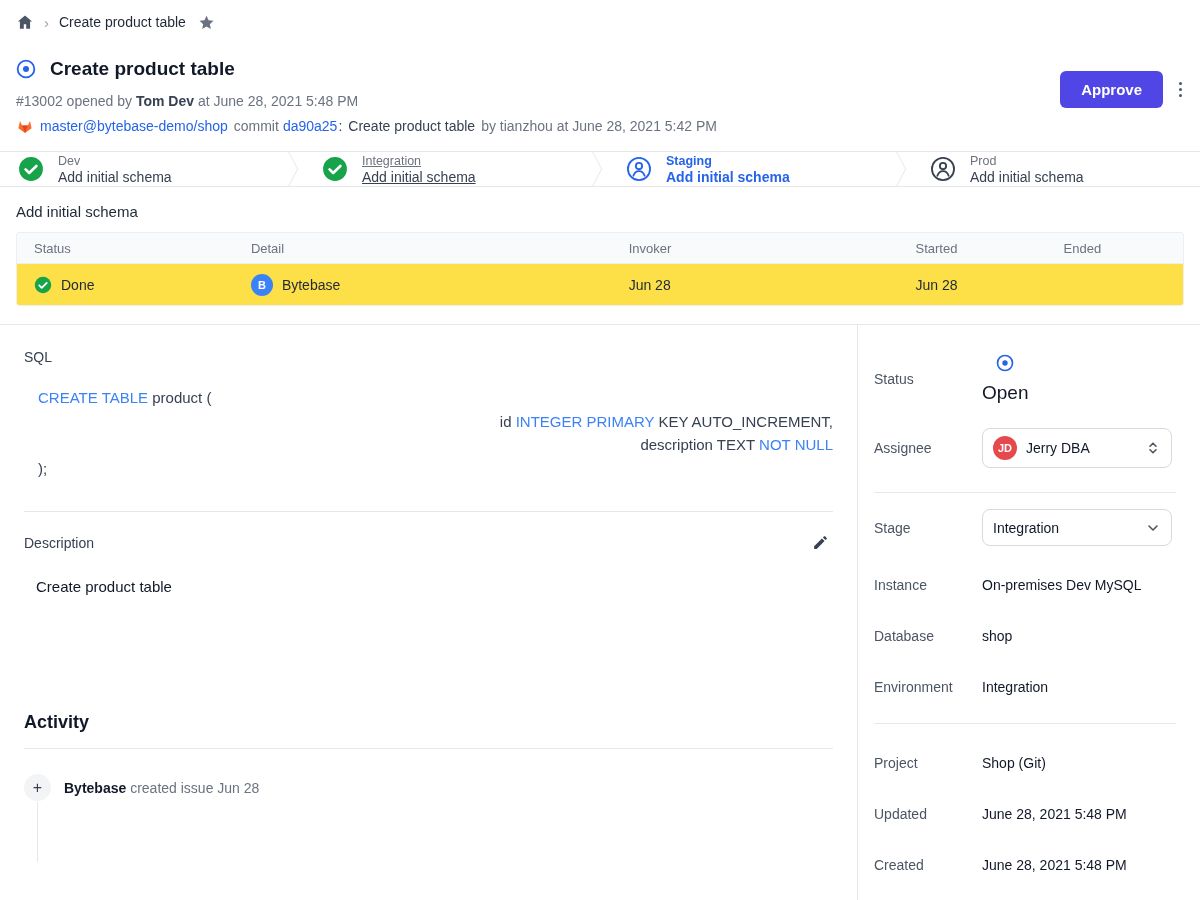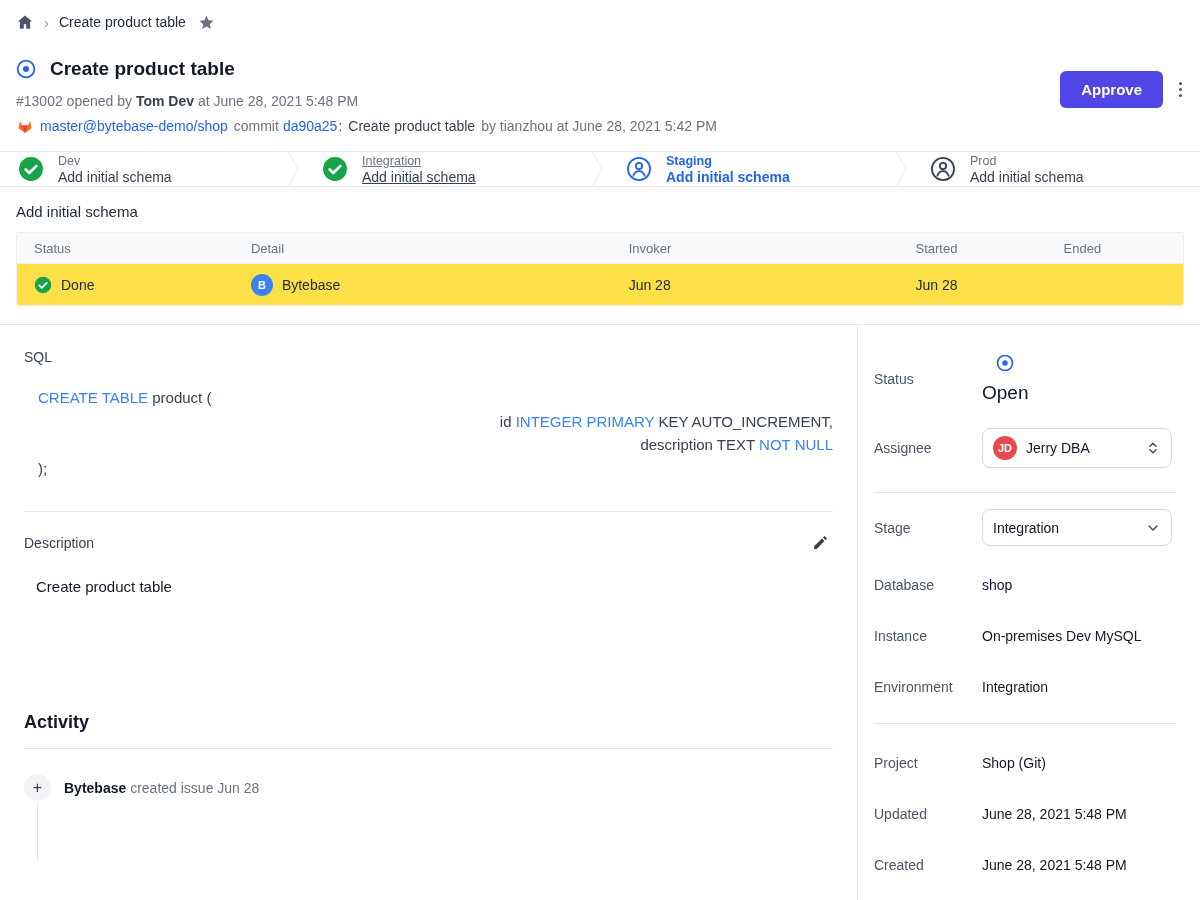--- a/index.html
+++ b/index.html
@@ -308,28 +308,28 @@
         <span class="sb-label">Stage</span>
         <div class="sb-select">
           <span class="grow">Integration</span>
           <svg class="down" viewBox="0 0 16 16" fill="none" stroke="#4b5563" stroke-width="1.6" stroke-linecap="round" stroke-linejoin="round">
               <path d="M4 6l4 4 4-4"></path>
             </svg>
         </div>
       </div>
 
       <div class="sb-row sb-plain">
+        <span class="sb-label">Instance</span>
+        <span class="sb-value">On-premises Dev MySQL</span>
+      </div>
+      <div class="sb-row sb-plain">
         <span class="sb-label">Database</span>
         <span class="sb-value">shop</span>
       </div>
       <div class="sb-row sb-plain">
-        <span class="sb-label">Instance</span>
-        <span class="sb-value">On-premises Dev MySQL</span>
-      </div>
-      <div class="sb-row sb-plain">
         <span class="sb-label">Environment</span>
         <span class="sb-value">Integration</span>
       </div>
 
       <hr>
 
       <div class="sb-row sb-plain">
         <span class="sb-label">Project</span>
         <span class="sb-value">Shop (Git)</span>
       </div>

